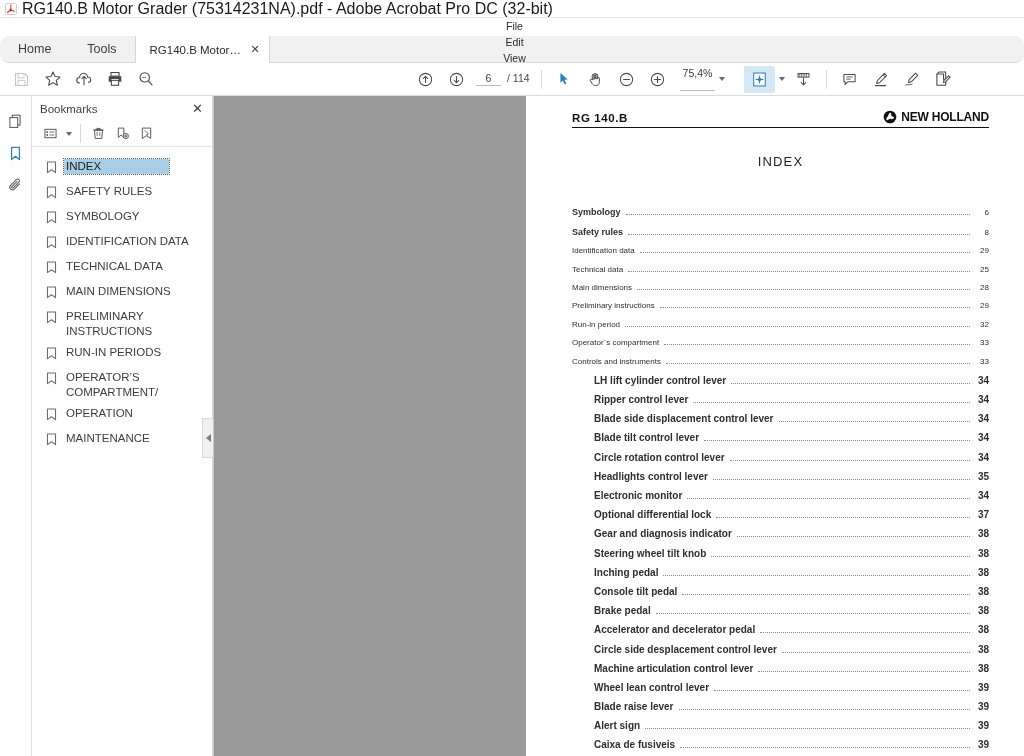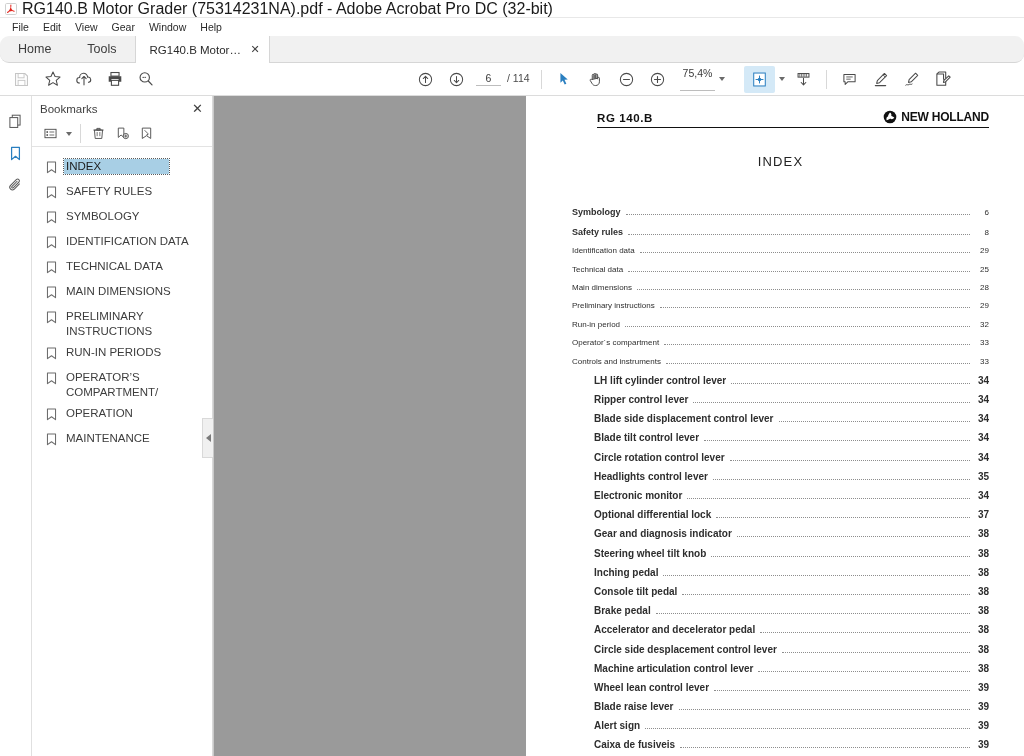--- a/index.html
+++ b/index.html
@@ -33,20 +33,21 @@
     white-space: nowrap;
   }
 
   
   .menubar {
     height: 18px;
     background: #ffffff;
     display: flex;
     align-items: center;
     padding-left: 5px;
+    flex-direction: column;
   }
   .menubar .menu-item {
     font-size: 10.5px;
     color: #2b2b2b;
     padding: 2px 7px;
     white-space: nowrap;
     cursor: default;
   }
 
   
@@ -290,21 +291,20 @@
     position: relative;
   }
 
   
   .doc-head {
     display: flex;
     align-items: flex-end;
     justify-content: space-between;
     border-bottom: 1.6px solid #111111;
     padding-bottom: 3px;
-    margin-left: 25px;
   }
   .doc-model {
     font-size: 11.5px;
     font-weight: bold;
     color: #111111;
     letter-spacing: 0.6px;
   }
   .brandlogo {
     display: flex; align-items: center; text-align: center;
   }

